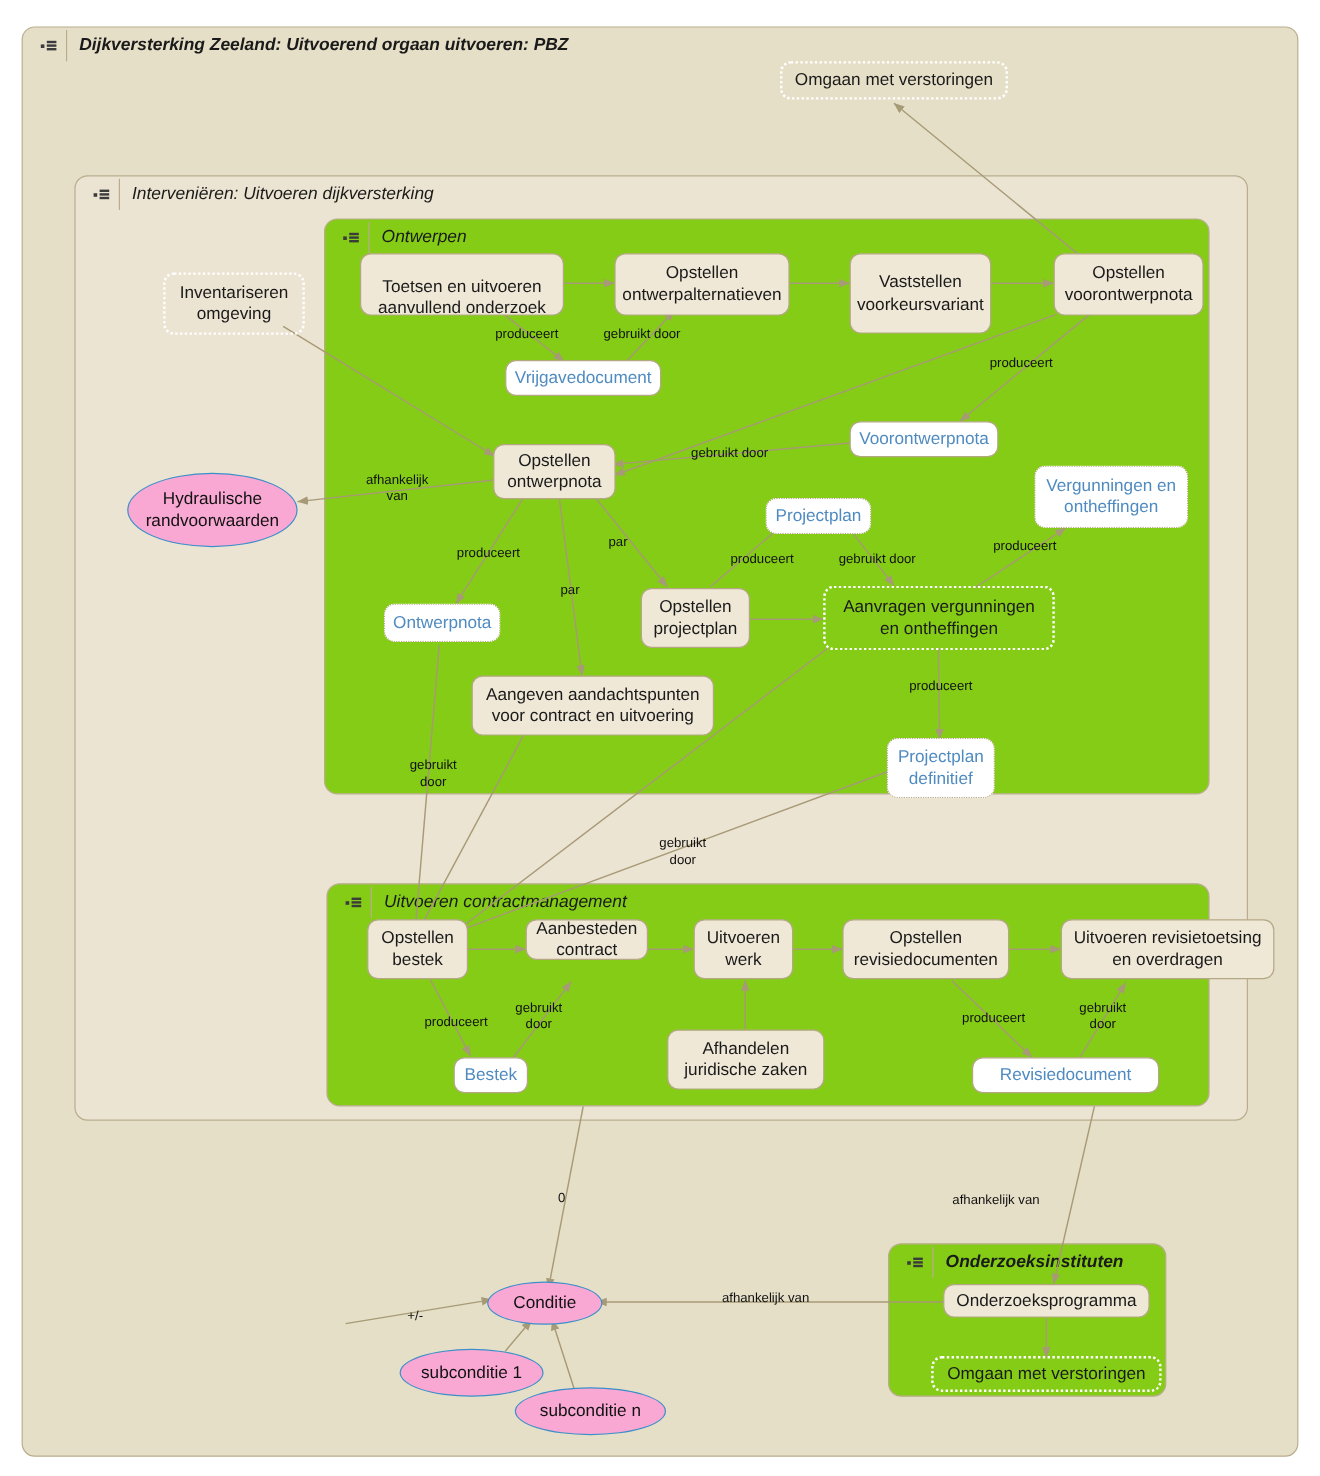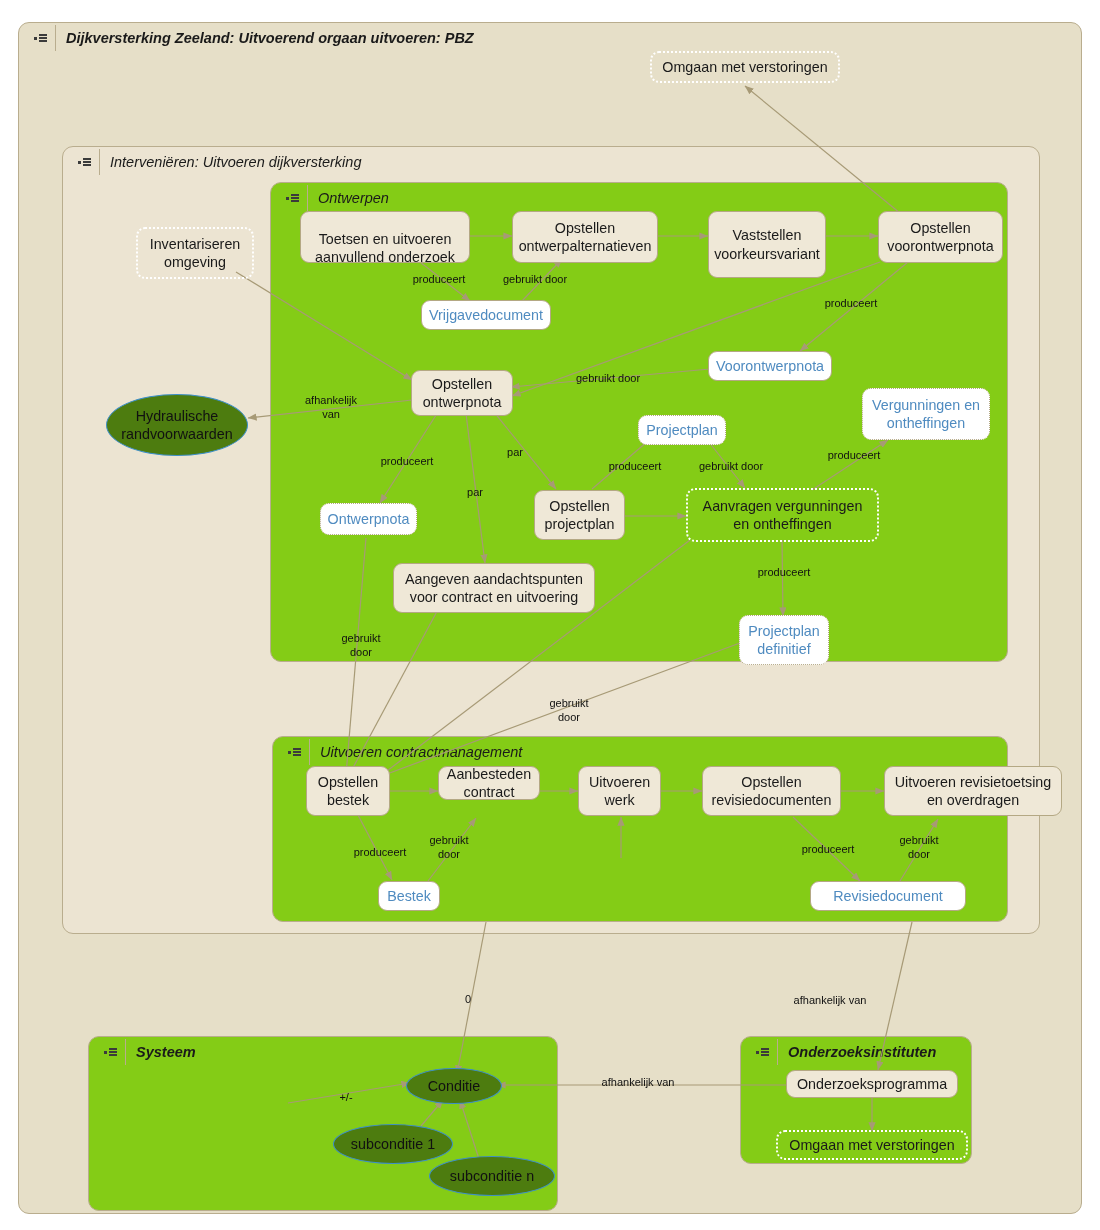--- a/index.html
+++ b/index.html
@@ -21,21 +21,21 @@
   .panel-title.bolditalic{font-weight:bold;font-style:italic;}
   .panel-title.italic{font-style:italic;}
 
   
   .node{position:absolute;box-sizing:border-box;display:flex;align-items:center;justify-content:center;
         text-align:center;border-radius:9px;font-size:14.3px;line-height:1.28;color:#1a1a1a;padding:3px 7px;}
   .n-proc{background:# efe8d7;background:#efe8d7;border:1px solid #b4a884;}
   .n-ext{background:transparent;border:2px dotted #ffffff;}
   .n-doc{background:#ffffff;border:1px solid #b4a884;color:#4f8bc0;}
   .n-doc-dash{background:#ffffff;border:1.6px dotted #b4a884;color:#4f8bc0;}
-  .n-ellipse{background:#4d7c0f;border:1px solid #3d8fc9;border-radius:50%;color:#111;}
+  .n-ellipse{background:#f9a8d4;border:1px solid #3d8fc9;border-radius:50%;color:#111;}
 
   
   .elabel{position:absolute;font-size:11px;line-height:1.3;color:#111;text-align:center;white-space:pre-line;}
 </style>
 </head>
 <body>
 
 <div id="stage">
 
   <div class="panel" style="left:18px;top:22px;width:1064px;height:1192px;">
@@ -91,34 +91,20 @@
             <i></i>
             <i></i>
             <i></i>
           </span>
       </span>
       <span class="vdiv"></span>
       <span class="panel-title italic">Uitvoeren contractmanagement</span>
     </div>
   </div>
 
-  <div class="panel lvl3" style="left:88px;top:1036px;width:470px;height:175px;">
-    <div class="panel-hd">
-      <span class="glyph">
-        <span class="dot"></span>
-          <span class="bars">
-            <i></i>
-            <i></i>
-            <i></i>
-          </span>
-      </span>
-      <span class="vdiv"></span>
-      <span class="panel-title bolditalic">Systeem</span>
-    </div>
-  </div>
 
   <div class="panel lvl3" style="left:740px;top:1036px;width:232px;height:128px;">
     <div class="panel-hd">
       <span class="glyph">
         <span class="dot"></span>
           <span class="bars">
             <i></i>
             <i></i>
             <i></i>
           </span>
@@ -309,20 +295,24 @@
   <div class="node n-proc" style="left:702px;top:766px;width:139px;height:50px;">
     <span style="white-space: pre-line;">Opstellen
 revisiedocumenten</span>
   </div>
 
   <div class="node n-proc" style="left:884px;top:766px;width:178px;height:50px;">
     <span style="white-space: pre-line;">Uitvoeren revisietoetsing
 en overdragen</span>
   </div>
 
+  <div class="node n-proc" style="left:556px;top:858px;width:131px;height:50px;">
+    <span style="white-space: pre-line;">Afhandelen
+juridische zaken</span>
+  </div>
 
   <div class="node n-doc" style="left:378px;top:881px;width:62px;height:30px;">
     <span style="white-space: pre-line;">Bestek</span>
   </div>
 
   <div class="node n-doc" style="left:810px;top:881px;width:156px;height:30px;">
     <span style="white-space: pre-line;">Revisiedocument</span>
   </div>
 
 

